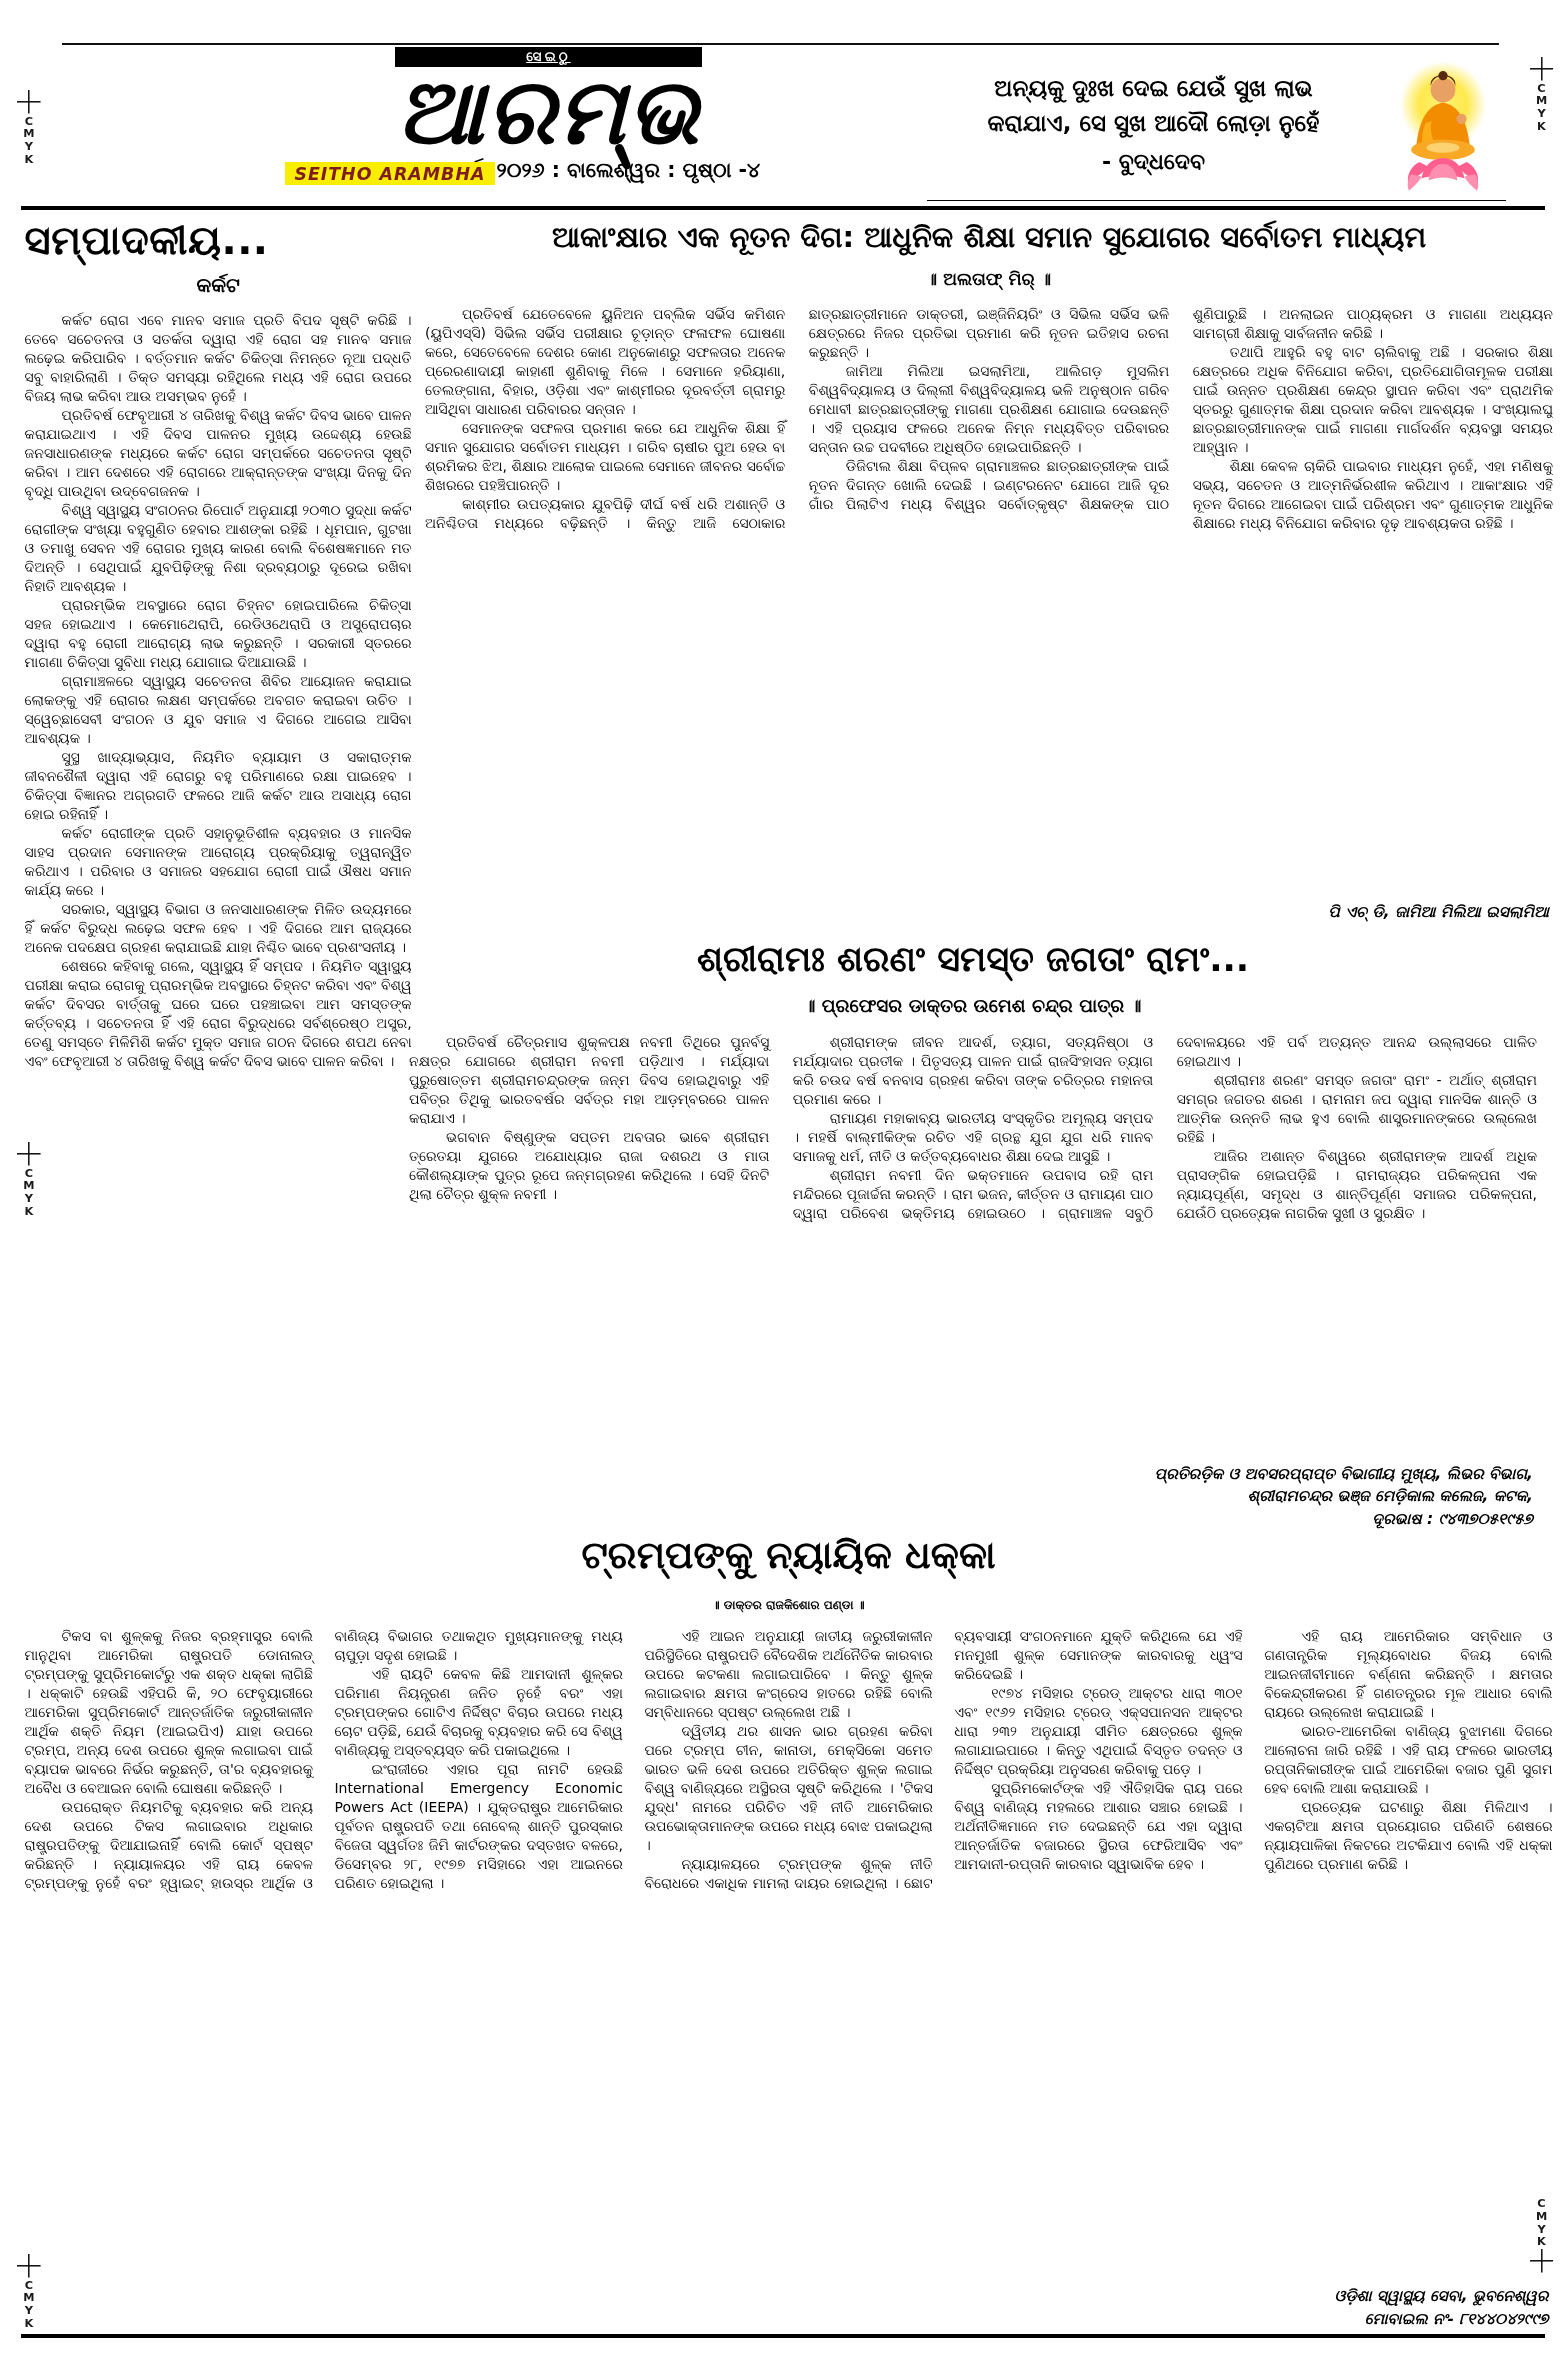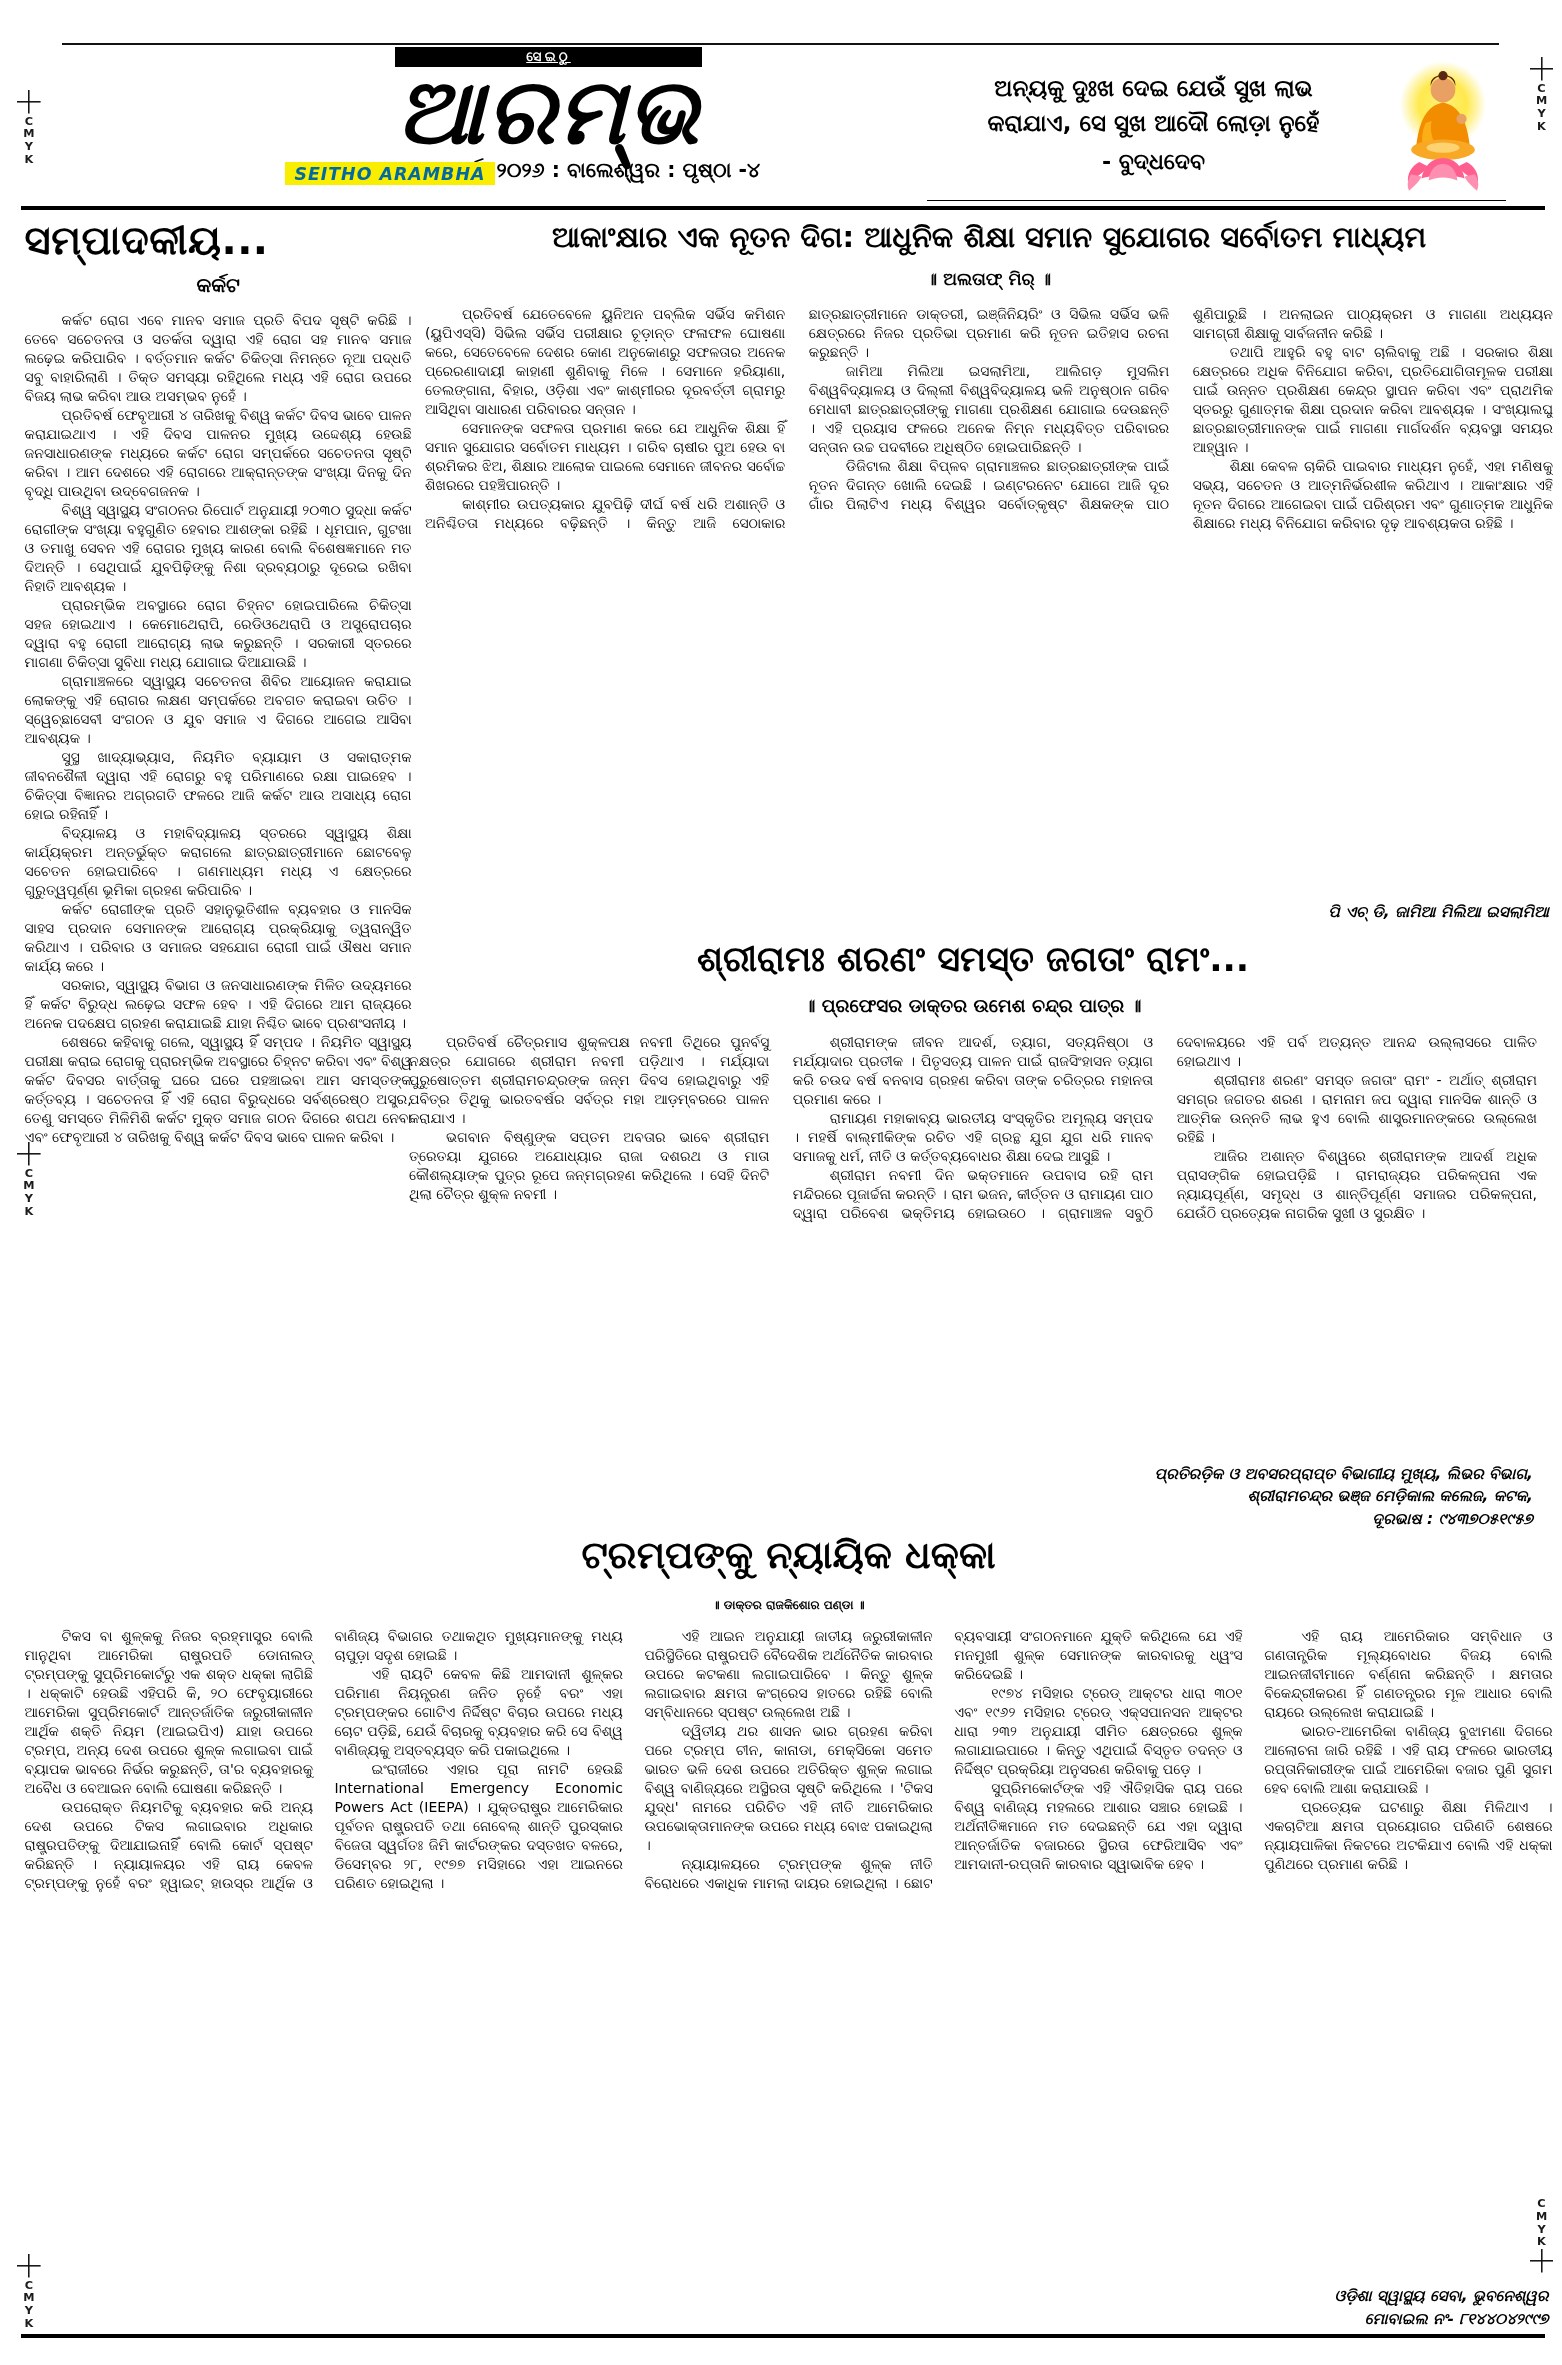--- a/index.html
+++ b/index.html
@@ -15,21 +15,21 @@
   
   .frame-top { position:absolute; left:62px; top:43px; width:1437px; height:2px; background:#111; }
   .header-rule { position:absolute; left:20.5px; top:206px; width:1524px; height:3.6px; background:#000; }
   .bottom-rule { position:absolute; left:20.5px; top:2334px; width:1524px; height:4.1px; background:#000; }
 
   
   .masthead { position:absolute; left:277px; top:47px; width:543px; text-align:center; }
   .mast-band { width:307px; height:19.5px; margin:0 auto; background:#000; color:#fff;
                font-size:13.3px; line-height:19.5px; font-weight:bold; letter-spacing:3.1px;text-decoration:underline; }
   .mast-logo { font-size:91px; font-weight:bold; line-height:0.98; letter-spacing:2px;font-style:italic; }
-  .mast-label { position:absolute; left:8.2px; top:115px; background:#f9ee00; color:#0369a1;
+  .mast-label { position:absolute; left:8.2px; top:115px; background:#f9ee00; color:#7f1d1d;
                 font-style:italic; font-weight:bold; font-size:17.4px; padding:1.5px 9.2px; letter-spacing:1px; }
   .dateline { font-size:20.5px; font-weight:bold; margin-top:2px; white-space:nowrap; }
 
   
   .quote-box { position:absolute; left:927px; top:49px; width:579px; height:152px;
                border-bottom:1.5px solid #000; display:flex; align-items:center; }
   .quote-text { flex:1; text-align:center; font-weight:bold; font-size:23px; line-height:1.5; }
   .quote-attr { font-size:22px; font-weight:bold; margin-top:4.1px; }
   .buddha-wrap { width:126px; height:147px; flex:none; }
 
@@ -181,21 +181,20 @@
   <section class="editorial">
     <div class="ed-title">ସମ୍ପାଦକୀୟ...</div>
     <div class="ed-sub">କର୍କଟ</div>
     <div class="bodytext">
         <p>କର୍କଟ ରୋଗ ଏବେ ମାନବ ସମାଜ ପ୍ରତି ବିପଦ ସୃଷ୍ଟି କରିଛି । ତେବେ ସଚେତନତା ଓ ସତର୍କତା ଦ୍ୱାରା ଏହି ରୋଗ ସହ ମାନବ ସମାଜ ଲଢ଼େଇ କରିପାରିବ । ବର୍ତ୍ତମାନ କର୍କଟ ଚିକିତ୍ସା ନିମନ୍ତେ ନୂଆ ପଦ୍ଧତି ସବୁ ବାହାରିଲାଣି । ତିକ୍ତ ସମସ୍ୟା ରହିଥିଲେ ମଧ୍ୟ ଏହି ରୋଗ ଉପରେ ବିଜୟ ଲାଭ କରିବା ଆଉ ଅସମ୍ଭବ ନୁହେଁ ।</p>
         <p>ପ୍ରତିବର୍ଷ ଫେବୃଆରୀ ୪ ତାରିଖକୁ ବିଶ୍ୱ କର୍କଟ ଦିବସ ଭାବେ ପାଳନ କରାଯାଇଥାଏ । ଏହି ଦିବସ ପାଳନର ମୁଖ୍ୟ ଉଦ୍ଦେଶ୍ୟ ହେଉଛି ଜନସାଧାରଣଙ୍କ ମଧ୍ୟରେ କର୍କଟ ରୋଗ ସମ୍ପର୍କରେ ସଚେତନତା ସୃଷ୍ଟି କରିବା । ଆମ ଦେଶରେ ଏହି ରୋଗରେ ଆକ୍ରାନ୍ତଙ୍କ ସଂଖ୍ୟା ଦିନକୁ ଦିନ ବୃଦ୍ଧି ପାଉଥିବା ଉଦ୍‌ବେଗଜନକ ।</p>
         <p>ବିଶ୍ୱ ସ୍ୱାସ୍ଥ୍ୟ ସଂଗଠନର ରିପୋର୍ଟ ଅନୁଯାୟୀ ୨୦୩୦ ସୁଦ୍ଧା କର୍କଟ ରୋଗୀଙ୍କ ସଂଖ୍ୟା ବହୁଗୁଣିତ ହେବାର ଆଶଙ୍କା ରହିଛି । ଧୂମପାନ, ଗୁଟଖା ଓ ତମାଖୁ ସେବନ ଏହି ରୋଗର ମୁଖ୍ୟ କାରଣ ବୋଲି ବିଶେଷଜ୍ଞମାନେ ମତ ଦିଅନ୍ତି । ସେଥିପାଇଁ ଯୁବପିଢ଼ିଙ୍କୁ ନିଶା ଦ୍ରବ୍ୟଠାରୁ ଦୂରେଇ ରଖିବା ନିହାତି ଆବଶ୍ୟକ ।</p>
         <p>ପ୍ରାରମ୍ଭିକ ଅବସ୍ଥାରେ ରୋଗ ଚିହ୍ନଟ ହୋଇପାରିଲେ ଚିକିତ୍ସା ସହଜ ହୋଇଥାଏ । କେମୋଥେରାପି, ରେଡିଓଥେରାପି ଓ ଅସ୍ତ୍ରୋପଚାର ଦ୍ୱାରା ବହୁ ରୋଗୀ ଆରୋଗ୍ୟ ଲାଭ କରୁଛନ୍ତି । ସରକାରୀ ସ୍ତରରେ ମାଗଣା ଚିକିତ୍ସା ସୁବିଧା ମଧ୍ୟ ଯୋଗାଇ ଦିଆଯାଉଛି ।</p>
         <p>ଗ୍ରାମାଞ୍ଚଳରେ ସ୍ୱାସ୍ଥ୍ୟ ସଚେତନତା ଶିବିର ଆୟୋଜନ କରାଯାଇ ଲୋକଙ୍କୁ ଏହି ରୋଗର ଲକ୍ଷଣ ସମ୍ପର୍କରେ ଅବଗତ କରାଇବା ଉଚିତ । ସ୍ୱେଚ୍ଛାସେବୀ ସଂଗଠନ ଓ ଯୁବ ସମାଜ ଏ ଦିଗରେ ଆଗେଇ ଆସିବା ଆବଶ୍ୟକ ।</p>
         <p>ସୁସ୍ଥ ଖାଦ୍ୟାଭ୍ୟାସ, ନିୟମିତ ବ୍ୟାୟାମ ଓ ସକାରାତ୍ମକ ଜୀବନଶୈଳୀ ଦ୍ୱାରା ଏହି ରୋଗରୁ ବହୁ ପରିମାଣରେ ରକ୍ଷା ପାଇହେବ । ଚିକିତ୍ସା ବିଜ୍ଞାନର ଅଗ୍ରଗତି ଫଳରେ ଆଜି କର୍କଟ ଆଉ ଅସାଧ୍ୟ ରୋଗ ହୋଇ ରହିନାହିଁ ।</p>
-        <p>ବିଦ୍ୟାଳୟ ଓ ମହାବିଦ୍ୟାଳୟ ସ୍ତରରେ ସ୍ୱାସ୍ଥ୍ୟ ଶିକ୍ଷା କାର୍ଯ୍ୟକ୍ରମ ଅନ୍ତର୍ଭୁକ୍ତ କରାଗଲେ ଛାତ୍ରଛାତ୍ରୀମାନେ ଛୋଟବେଳୁ ସଚେତନ ହୋଇପାରିବେ । ଗଣମାଧ୍ୟମ ମଧ୍ୟ ଏ କ୍ଷେତ୍ରରେ ଗୁରୁତ୍ୱପୂର୍ଣ୍ଣ ଭୂମିକା ଗ୍ରହଣ କରିପାରିବ ।</p>
         <p>କର୍କଟ ରୋଗୀଙ୍କ ପ୍ରତି ସହାନୁଭୂତିଶୀଳ ବ୍ୟବହାର ଓ ମାନସିକ ସାହସ ପ୍ରଦାନ ସେମାନଙ୍କ ଆରୋଗ୍ୟ ପ୍ରକ୍ରିୟାକୁ ତ୍ୱରାନ୍ୱିତ କରିଥାଏ । ପରିବାର ଓ ସମାଜର ସହଯୋଗ ରୋଗୀ ପାଇଁ ଔଷଧ ସମାନ କାର୍ଯ୍ୟ କରେ ।</p>
         <p>ସରକାର, ସ୍ୱାସ୍ଥ୍ୟ ବିଭାଗ ଓ ଜନସାଧାରଣଙ୍କ ମିଳିତ ଉଦ୍ୟମରେ ହିଁ କର୍କଟ ବିରୁଦ୍ଧ ଲଢ଼େଇ ସଫଳ ହେବ । ଏହି ଦିଗରେ ଆମ ରାଜ୍ୟରେ ଅନେକ ପଦକ୍ଷେପ ଗ୍ରହଣ କରାଯାଇଛି ଯାହା ନିଶ୍ଚିତ ଭାବେ ପ୍ରଶଂସନୀୟ ।</p>
         <p>ଶେଷରେ କହିବାକୁ ଗଲେ, ସ୍ୱାସ୍ଥ୍ୟ ହିଁ ସମ୍ପଦ । ନିୟମିତ ସ୍ୱାସ୍ଥ୍ୟ ପରୀକ୍ଷା କରାଇ ରୋଗକୁ ପ୍ରାରମ୍ଭିକ ଅବସ୍ଥାରେ ଚିହ୍ନଟ କରିବା ଏବଂ ବିଶ୍ୱ କର୍କଟ ଦିବସର ବାର୍ତ୍ତାକୁ ଘରେ ଘରେ ପହଞ୍ଚାଇବା ଆମ ସମସ୍ତଙ୍କ କର୍ତ୍ତବ୍ୟ । ସଚେତନତା ହିଁ ଏହି ରୋଗ ବିରୁଦ୍ଧରେ ସର୍ବଶ୍ରେଷ୍ଠ ଅସ୍ତ୍ର, ତେଣୁ ସମସ୍ତେ ମିଳିମିଶି କର୍କଟ ମୁକ୍ତ ସମାଜ ଗଠନ ଦିଗରେ ଶପଥ ନେବା ଏବଂ ଫେବୃଆରୀ ୪ ତାରିଖକୁ ବିଶ୍ୱ କର୍କଟ ଦିବସ ଭାବେ ପାଳନ କରିବା ।</p>
       </div>
   </section>
 
   <section class="art-edu">
     <div class="headline-1">ଆକାଂକ୍ଷାର ଏକ ନୂତନ ଦିଗ: ଆଧୁନିକ ଶିକ୍ଷା ସମାନ ସୁଯୋଗର ସର୍ବୋତମ ମାଧ୍ୟମ</div>
     <div class="byline">॥ ଅଲତାଫ୍ ମିର୍ ॥</div>
     <div class="cols-3a bodytext">

